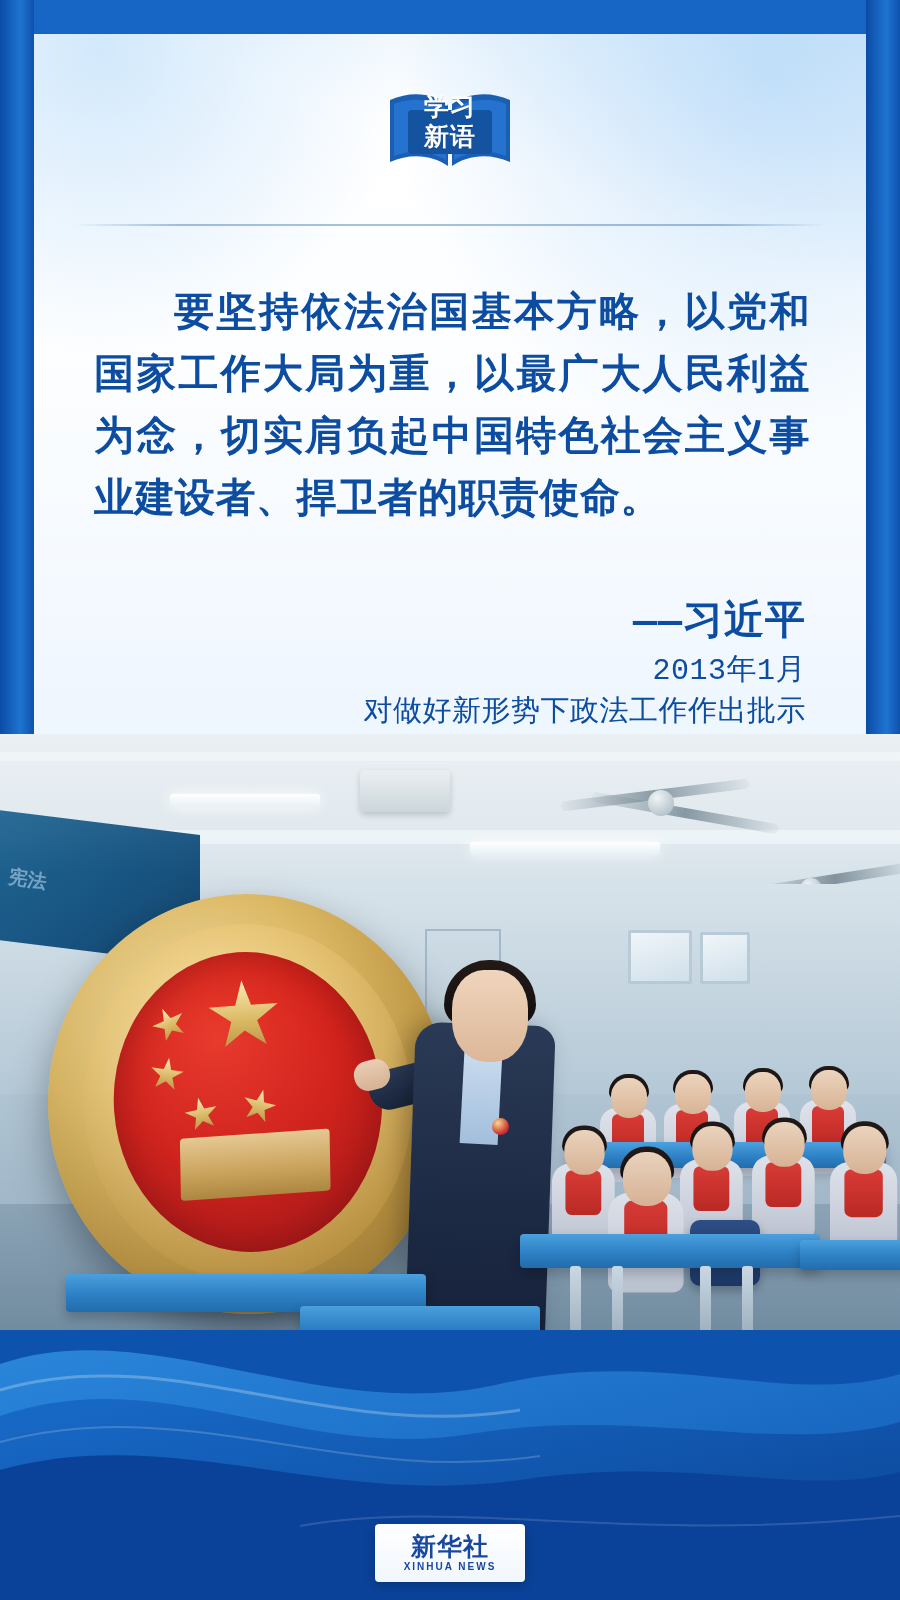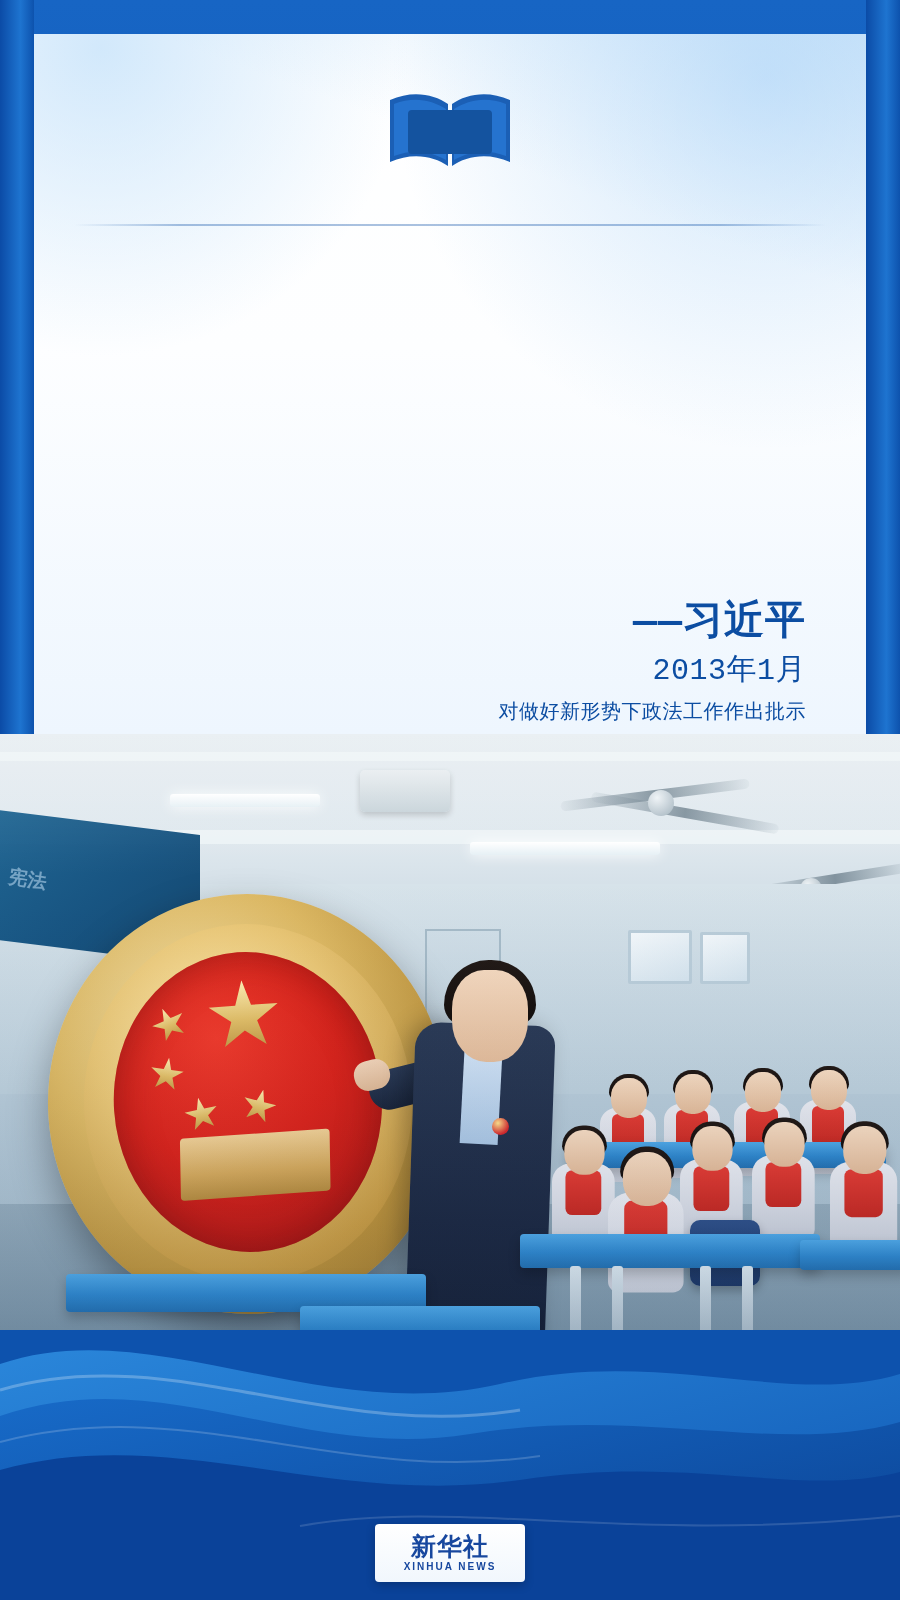--- a/index.html
+++ b/index.html
@@ -138,21 +138,21 @@
     font-size: 40px;
     line-height: 54px;
     letter-spacing: 1px;
   }
   .attrib .date {
     font-size: 30px;
     line-height: 42px;
     letter-spacing: 0.5px;
   }
   .attrib .note {
-    font-size: 20px;
+    font-size: 29px;
     line-height: 42px;
     letter-spacing: 0.5px;
   }
 
   
   .photo {
     position: absolute;
     left: 0;
     top: 734px;
     width: 900px;
@@ -407,25 +407,30 @@
 
     <div class="header">
       <div class="logo">
         <svg width="128" height="96" viewBox="0 0 128 96" aria-hidden="true">
           <path d="M4 18 C26 8, 48 12, 62 22 L62 84 C48 74, 26 70, 4 80 Z" fill="#1b5fb5"></path>
           <path d="M124 18 C102 8, 80 12, 66 22 L66 84 C80 74, 102 70, 124 80 Z" fill="#1b5fb5"></path>
           <path d="M8 22 C28 14, 46 18, 60 27 L60 78 C46 70, 28 66, 8 74 Z" fill="#2573cf"></path>
           <path d="M120 22 C100 14, 82 18, 68 27 L68 78 C82 70, 100 66, 120 74 Z" fill="#2573cf"></path>
           <rect x="22" y="28" width="84" height="44" rx="4" fill="#14539f"></rect>
         </svg>
+        <div class="logo-text">
+          <span>学习</span>
+          <span>新语</span>
+        </div>
       </div>
     </div>
 
     <div class="divider"></div>
 
+    <div class="quote">要坚持依法治国基本方略，以党和国家工作大局为重，以最广大人民利益为念，切实肩负起中国特色社会主义事业建设者、捍卫者的职责使命。</div>
 
     <div class="attrib">
       <div class="author">——习近平</div>
       <div class="date">2013年1月</div>
       <div class="note">对做好新形势下政法工作作出批示</div>
     </div>
   </div>
 
   <div class="photo">
     <div class="photo-inner">

